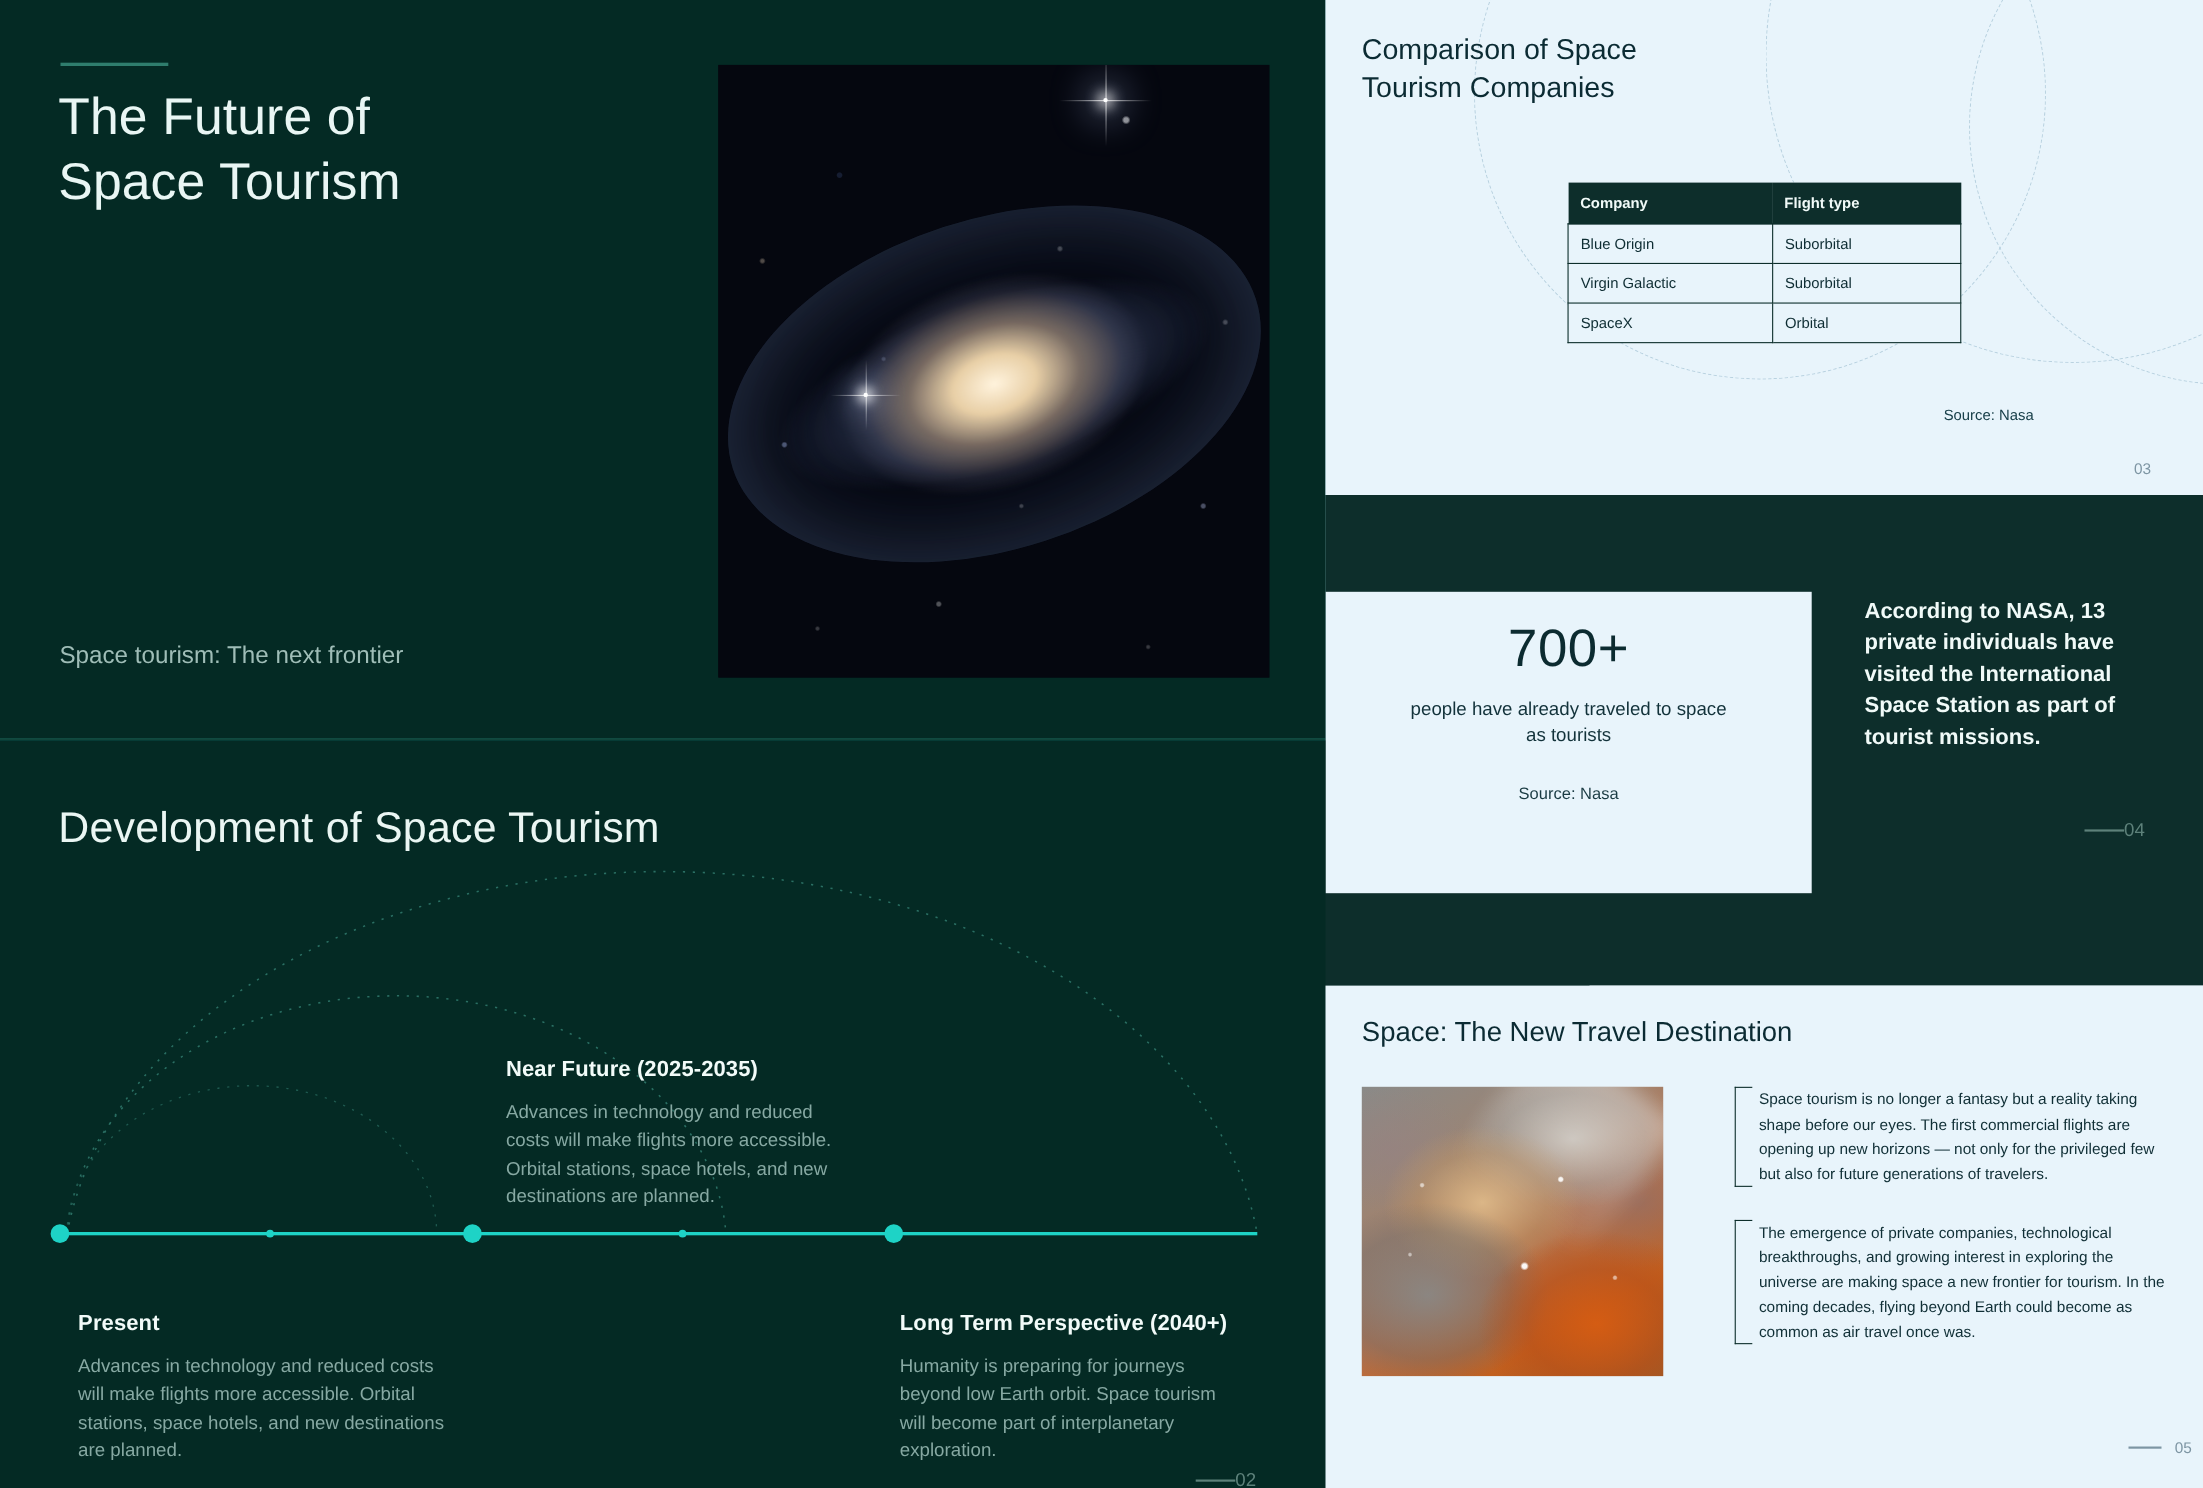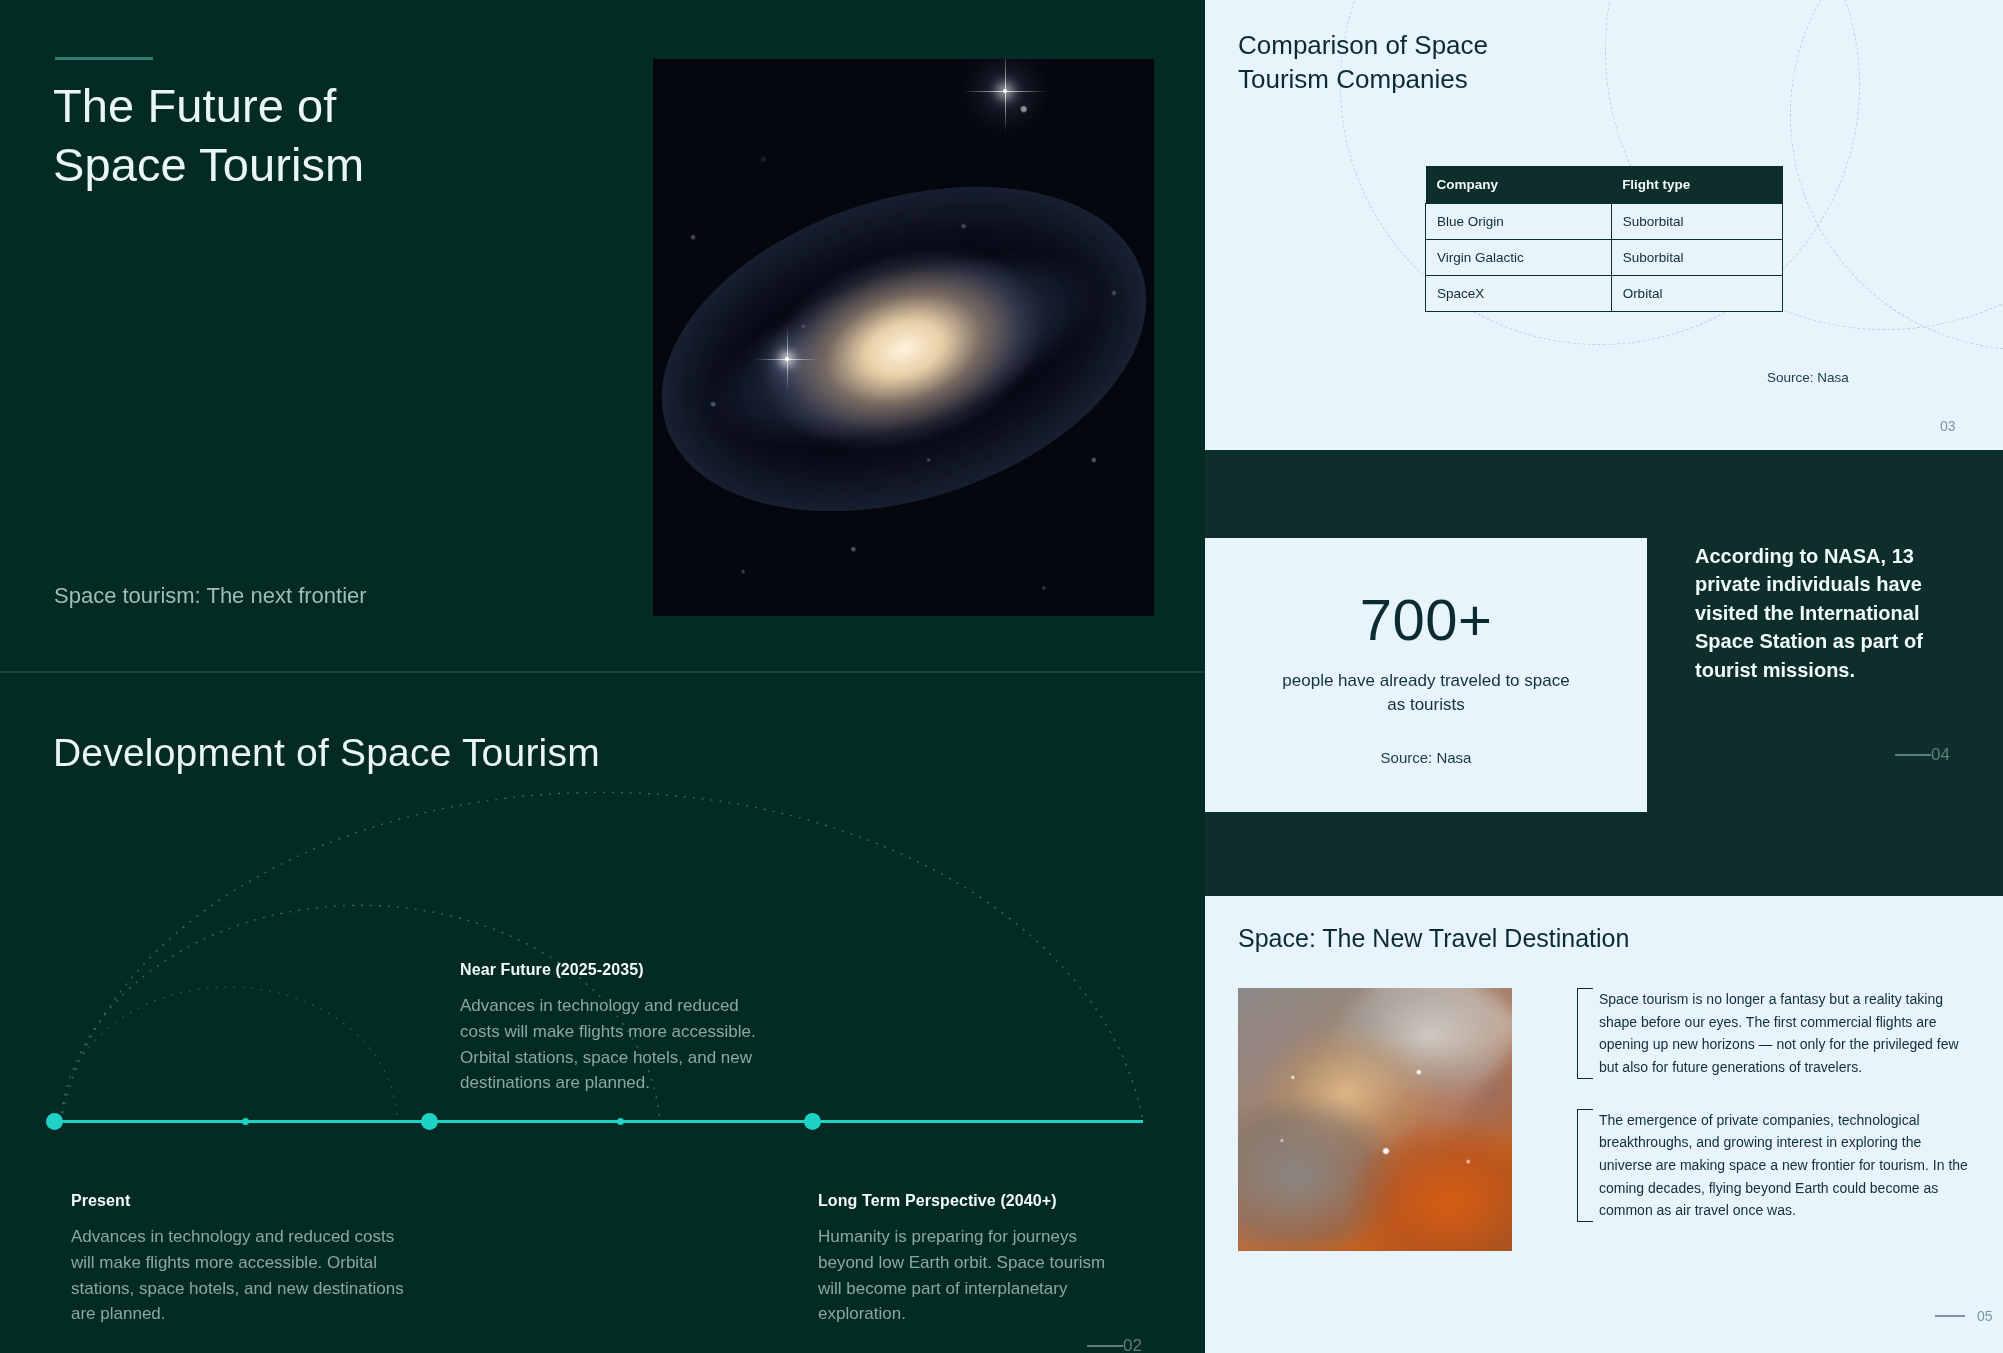--- a/index.html
+++ b/index.html
@@ -112,21 +112,21 @@
   .tl-dot {
     position:absolute; width:17px; height:17px; border-radius:50%;
     background:#1ed3c6; top:440px;
   }
   .tl-dot-sm {
     position:absolute; width:7px; height:7px; border-radius:50%;
     background:#1ed3c6; top:445px;
   }
   .tl-block { position:absolute; }
   .tl-block h4 {
-    font-size:16px; font-weight:700; color:#f2fbf9; margin-bottom:14px;
+    font-size:20px; font-weight:700; color:#f2fbf9; margin-bottom:14px;
     letter-spacing:.1px;
   }
   .tl-block p {
     font-size:17px; line-height:1.52; color:#87a9a3; font-weight:400;
   }
   .pagenum-dark {
     position:absolute; display:flex; align-items:center; 
     font-size:17px; color:#5d817a;
   }
   .pagenum-dark .dash { width:36px; height:1.5px; background:#5d817a; display:block; }
@@ -172,21 +172,21 @@
   .slide-stat {
     position:absolute; left:0; top:450px; width:798px; height:446px;
     background:#0d2e2b; overflow:hidden;
   }
   .stat-card {
     position:absolute; left:0; top:88px; width:442px; height:274px;
     background:#e8f4fb;
     display:flex; flex-direction:column; align-items:center;
   }
   .stat-number {
-    font-size:58px; font-weight:400; color:#0c2b30; margin-top:48px; letter-spacing:.5px;
+    font-size:48px; font-weight:400; color:#0c2b30; margin-top:24px; letter-spacing:.5px;
   }
   .stat-caption {
     font-size:17px; color:#12323a; text-align:center; line-height:1.42;
     margin-top:16px; width:300px; font-weight:400;
   }
   .stat-source { font-size:15px; color:#1a3b43; margin-top:32px; }
   .stat-text {
     position:absolute; left:490px; top:92px; width:270px;
     font-size:20px; line-height:1.42; font-weight:700; color:#f0faf8;
   }

